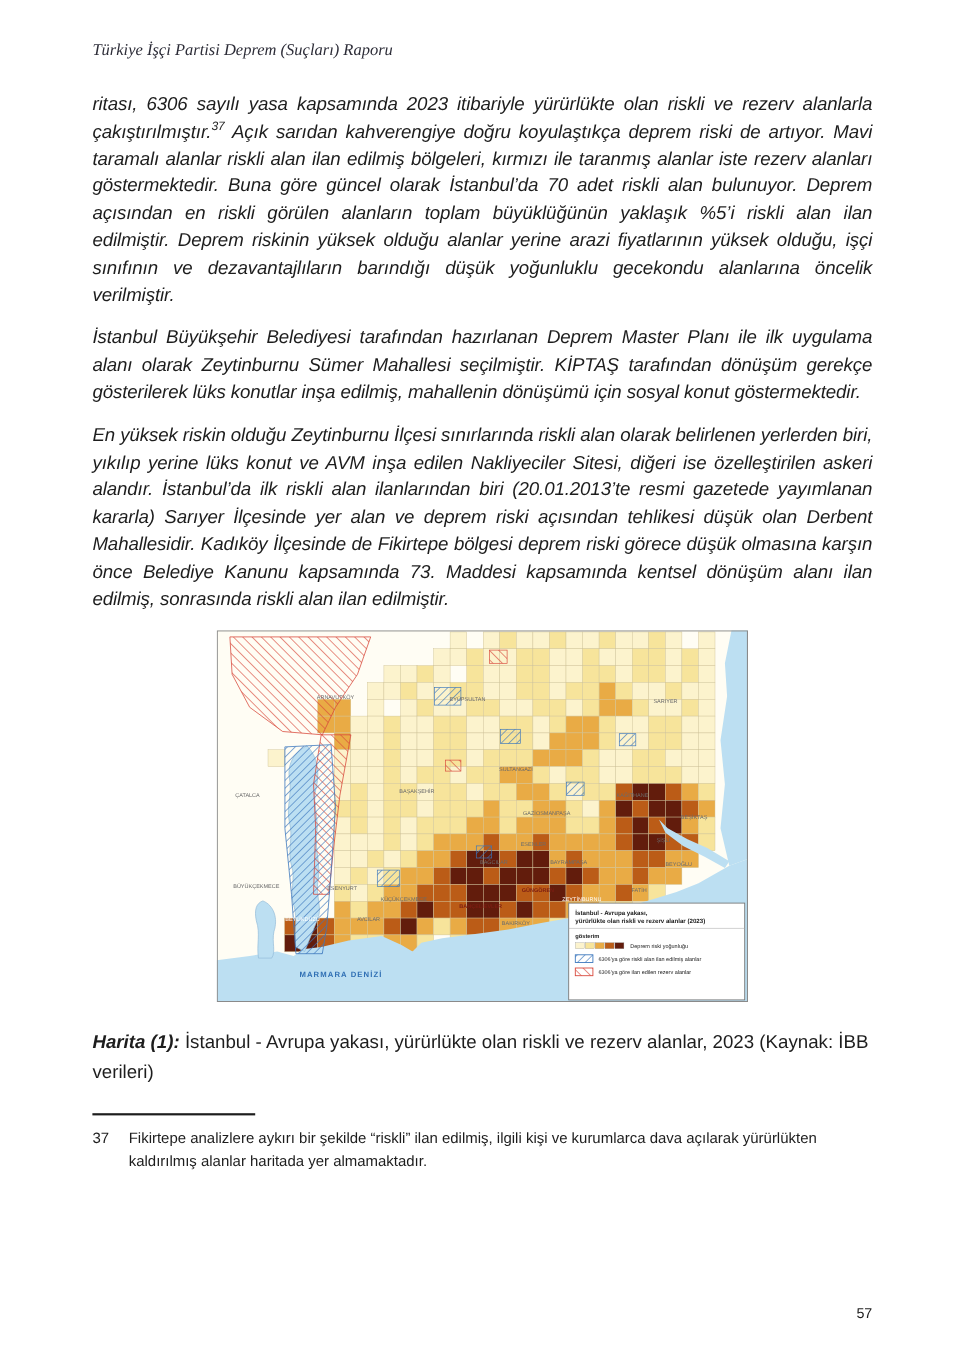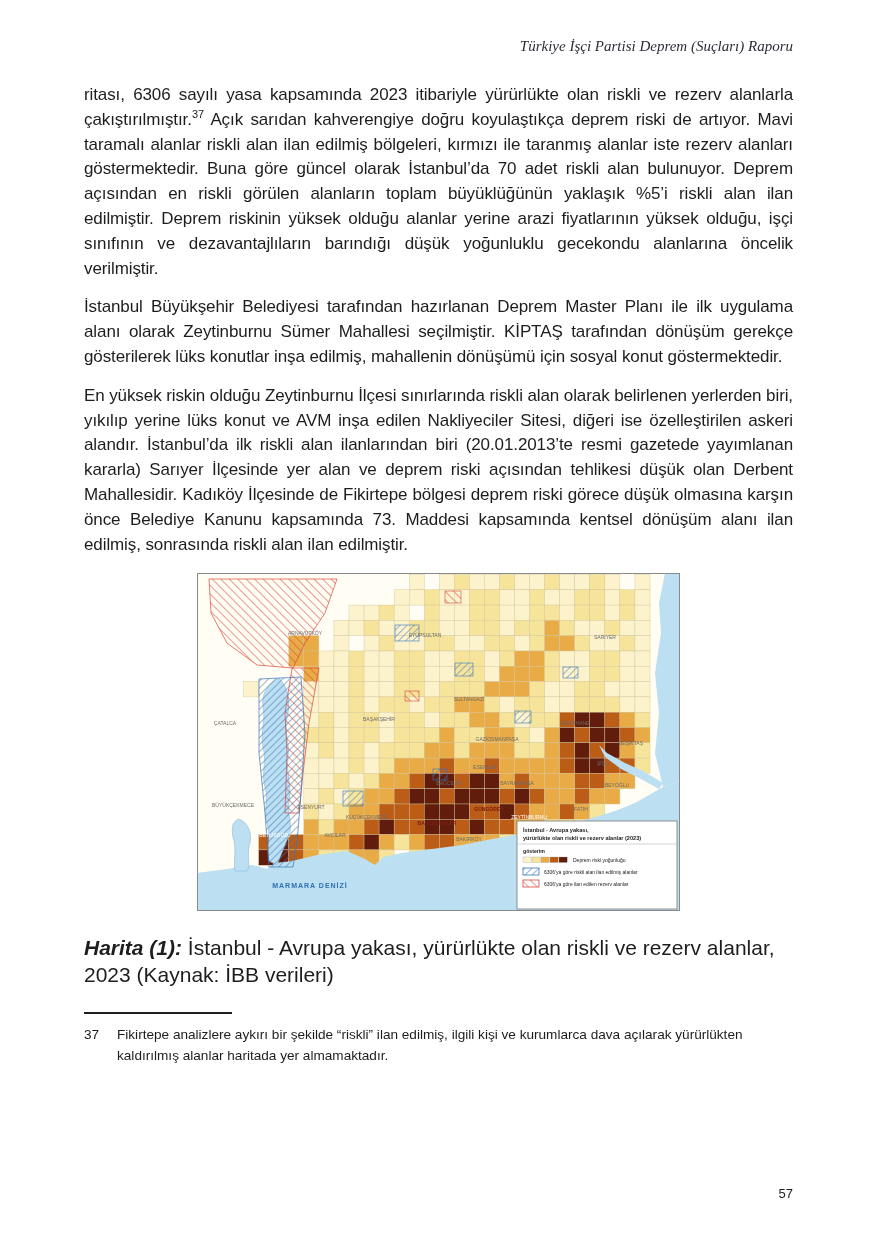--- a/index.html
+++ b/index.html
@@ -8,43 +8,44 @@
     width:877px;height:1241px;
     margin:0 auto;
     background:#ffffff;
     font-family:"Liberation Sans",sans-serif;
     color:#1d1d1d;
     overflow:hidden;
     box-sizing:border-box;
   }
   .content{padding:38px 84px 0 84px;}
   .running-header{
-    text-align:right;
+    text-align:left;
     font-family:"Liberation Serif",serif;
     font-style:italic;
     font-size:15px;
     color:#2d2d38;
     margin-bottom:28px;
   }
   .body-text p{
     font-size:17px;
     line-height:24.8px;
     text-align:justify;
     margin:0 0 14px 0;
     letter-spacing:-0.1px;
+    font-style:italic;
   }
   sup.fn-ref{font-size:11px;line-height:0;vertical-align:super;}
   .figure{
     display:flex;
     justify-content:center;
     margin:16px 0 24px 0;
   }
   .map-frame{line-height:0;}
   .caption{
-    font-size:21px;
+    font-size:17px;
     line-height:26.5px;
     text-align:left;
     margin:0 0 0 0;
   }
   .caption .cap-label{font-weight:bold;font-style:italic;}
   .fn-rule{
     width:148px;height:2px;background:#1d1d1d;
     margin:24px 0 10px 0;
   }
   .footnote{

